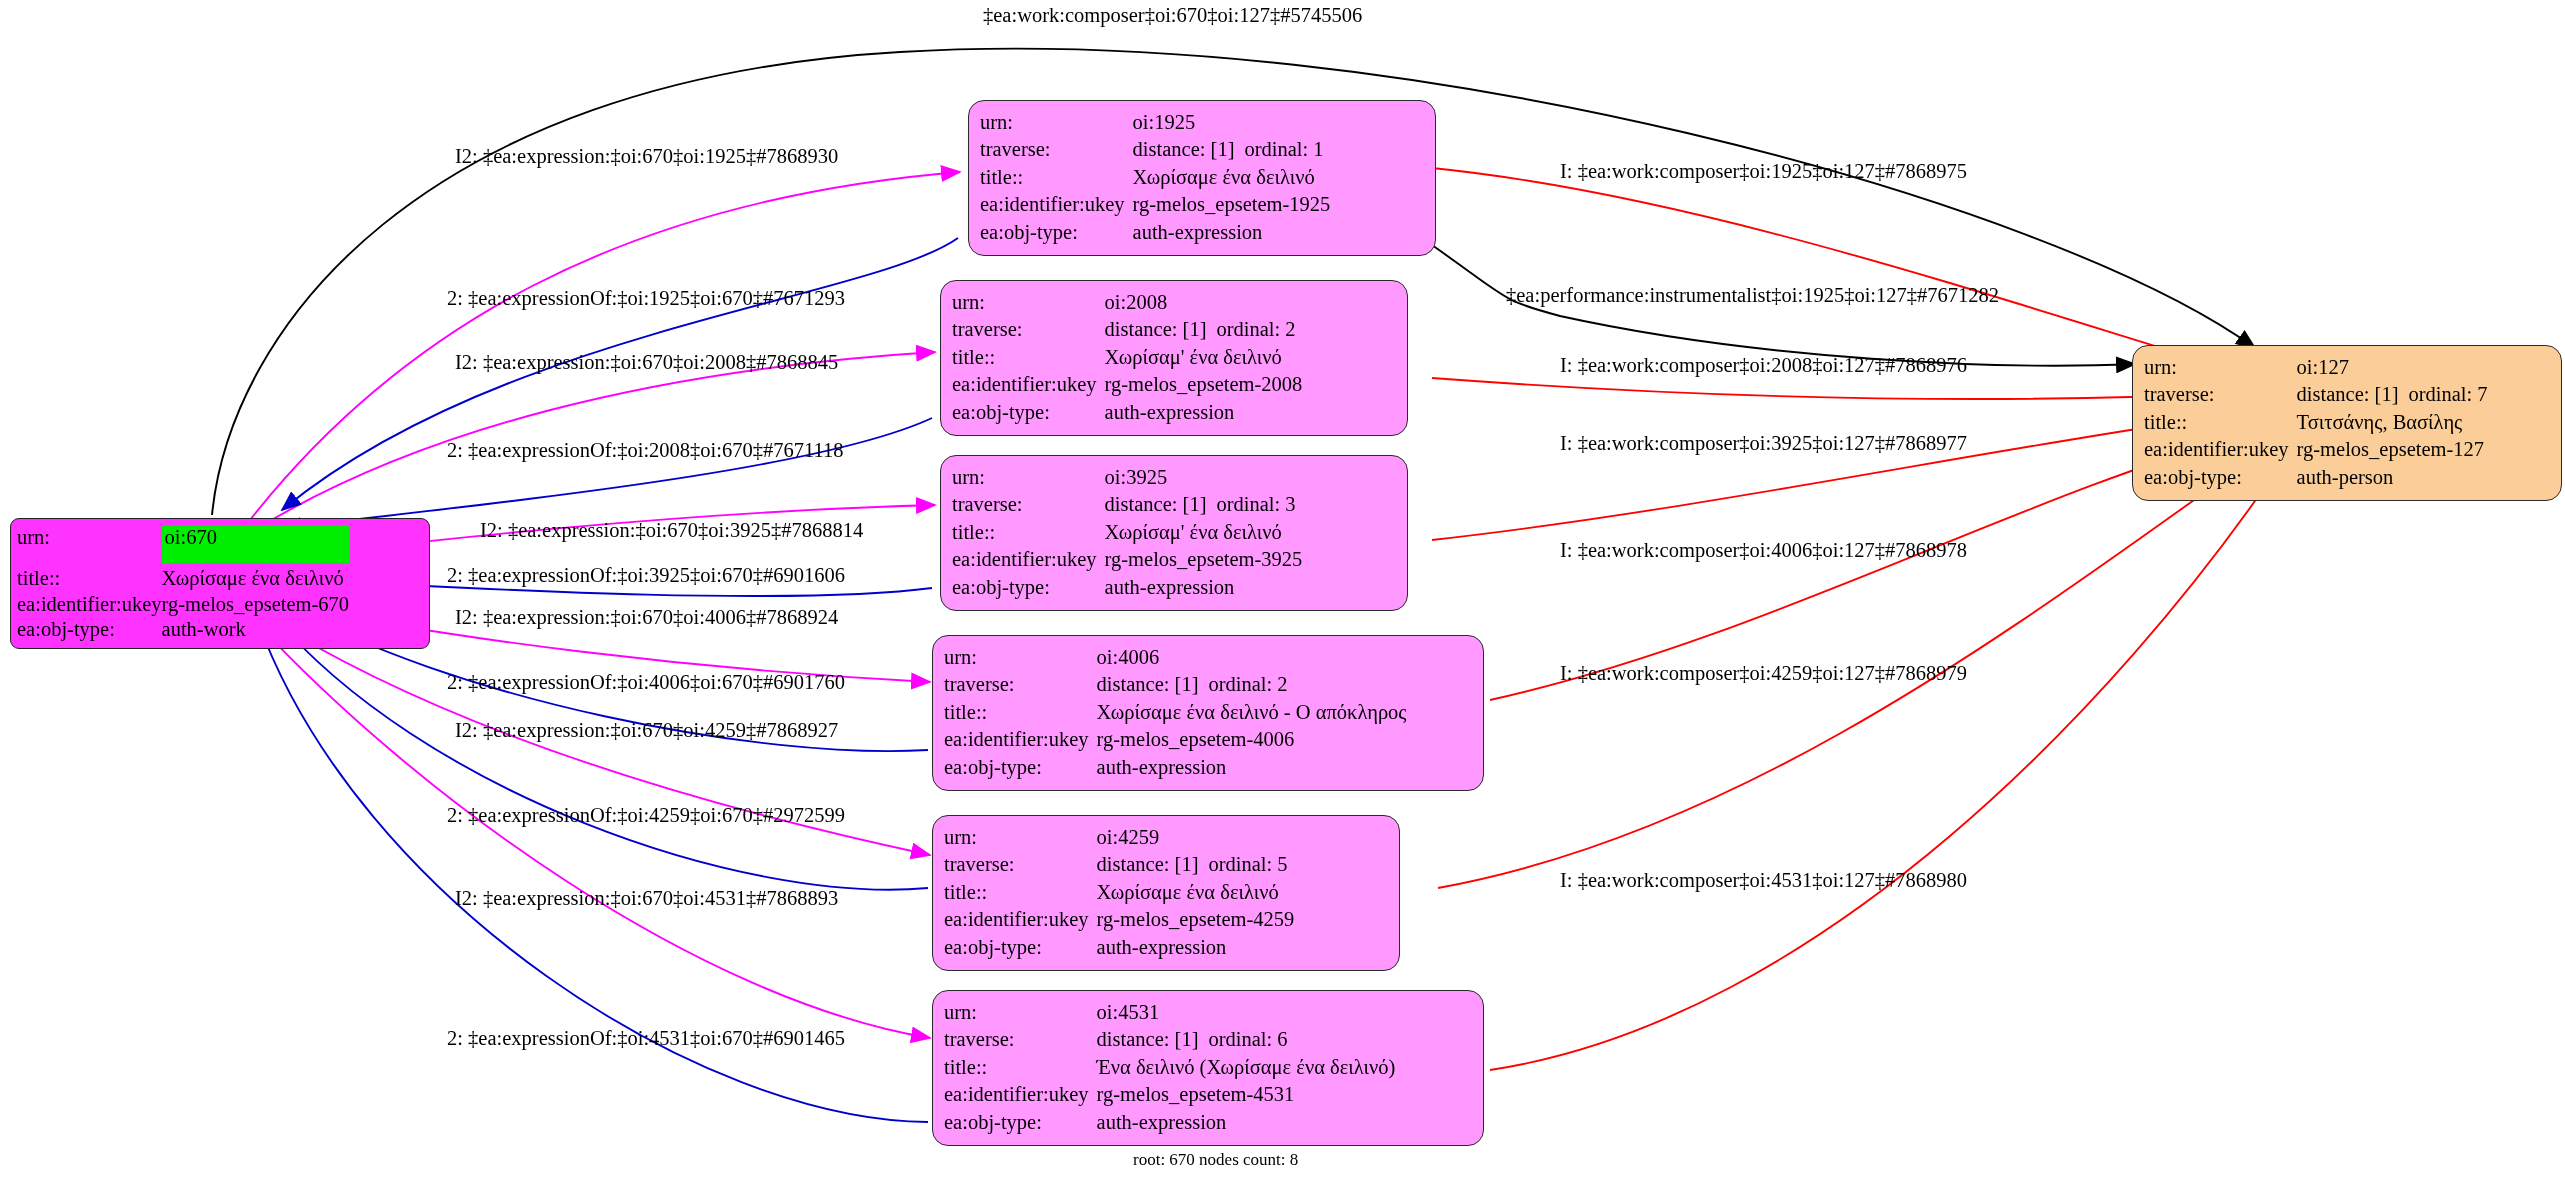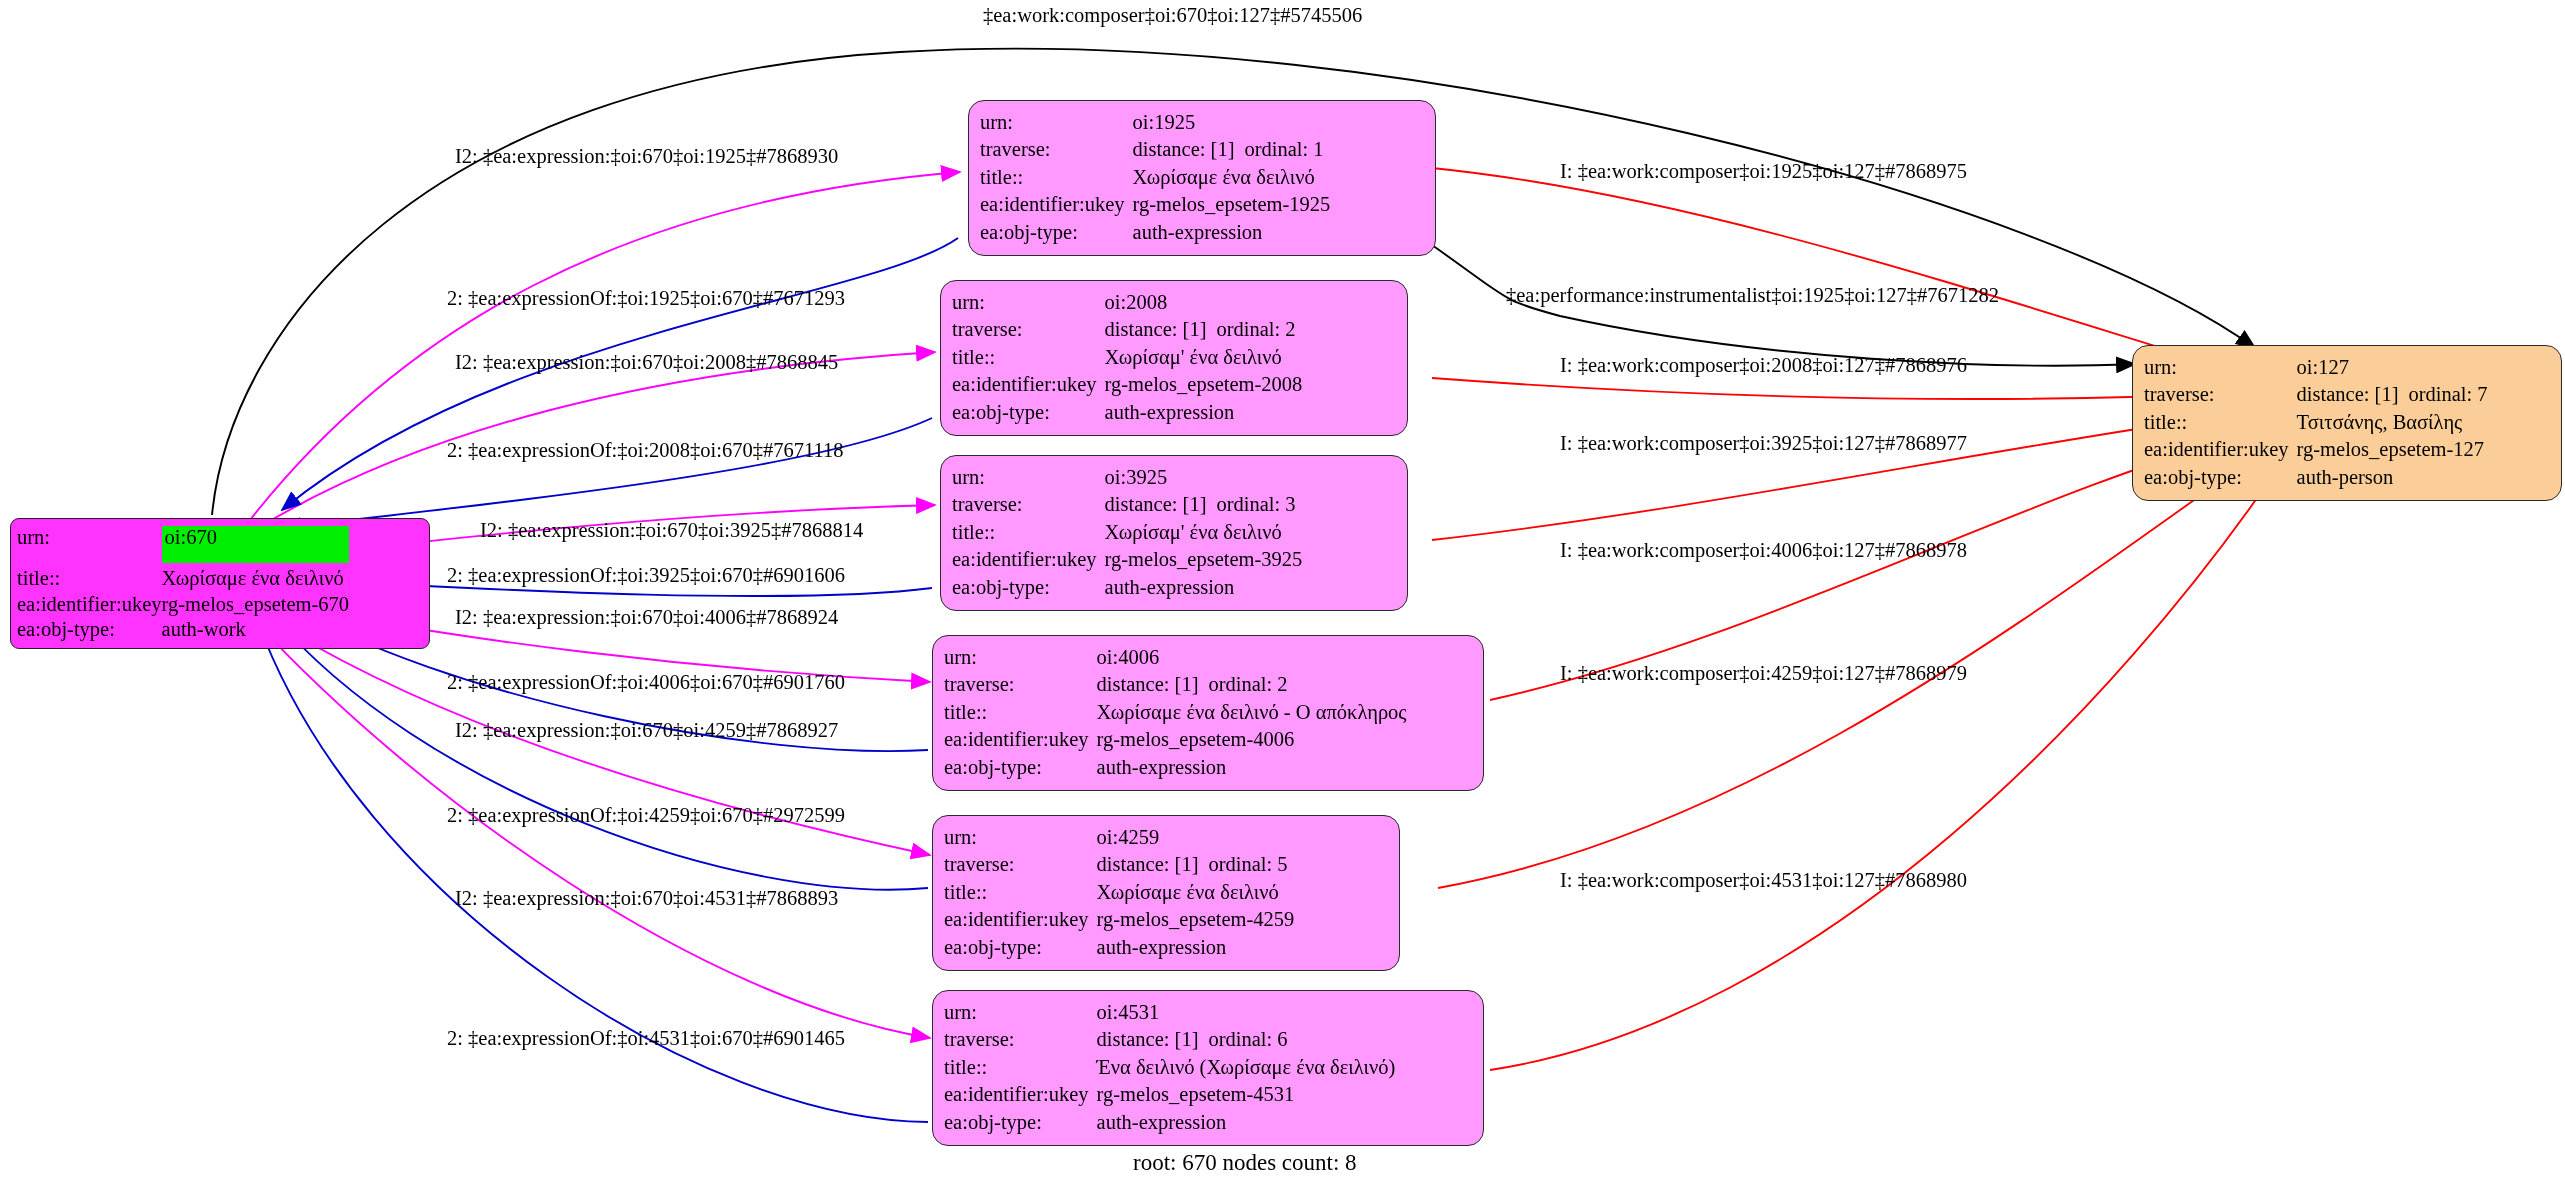--- a/index.html
+++ b/index.html
@@ -73,21 +73,21 @@
   .elabel {
     position: absolute;
     font-size: 20.5px;
     color: #000;
     white-space: nowrap;
     line-height: 1;
     font-family: Liberation Serif, serif;
   }
   .footer {
     position: absolute;
-    font-size: 23px;
+    font-size: 17px;
     color: #000;
     white-space: nowrap;
   }
 </style>
 </head>
 <body>
 
 <div id="canvas">
 
   <svg class="edge-layer" viewBox="0 0 2565 1180">

